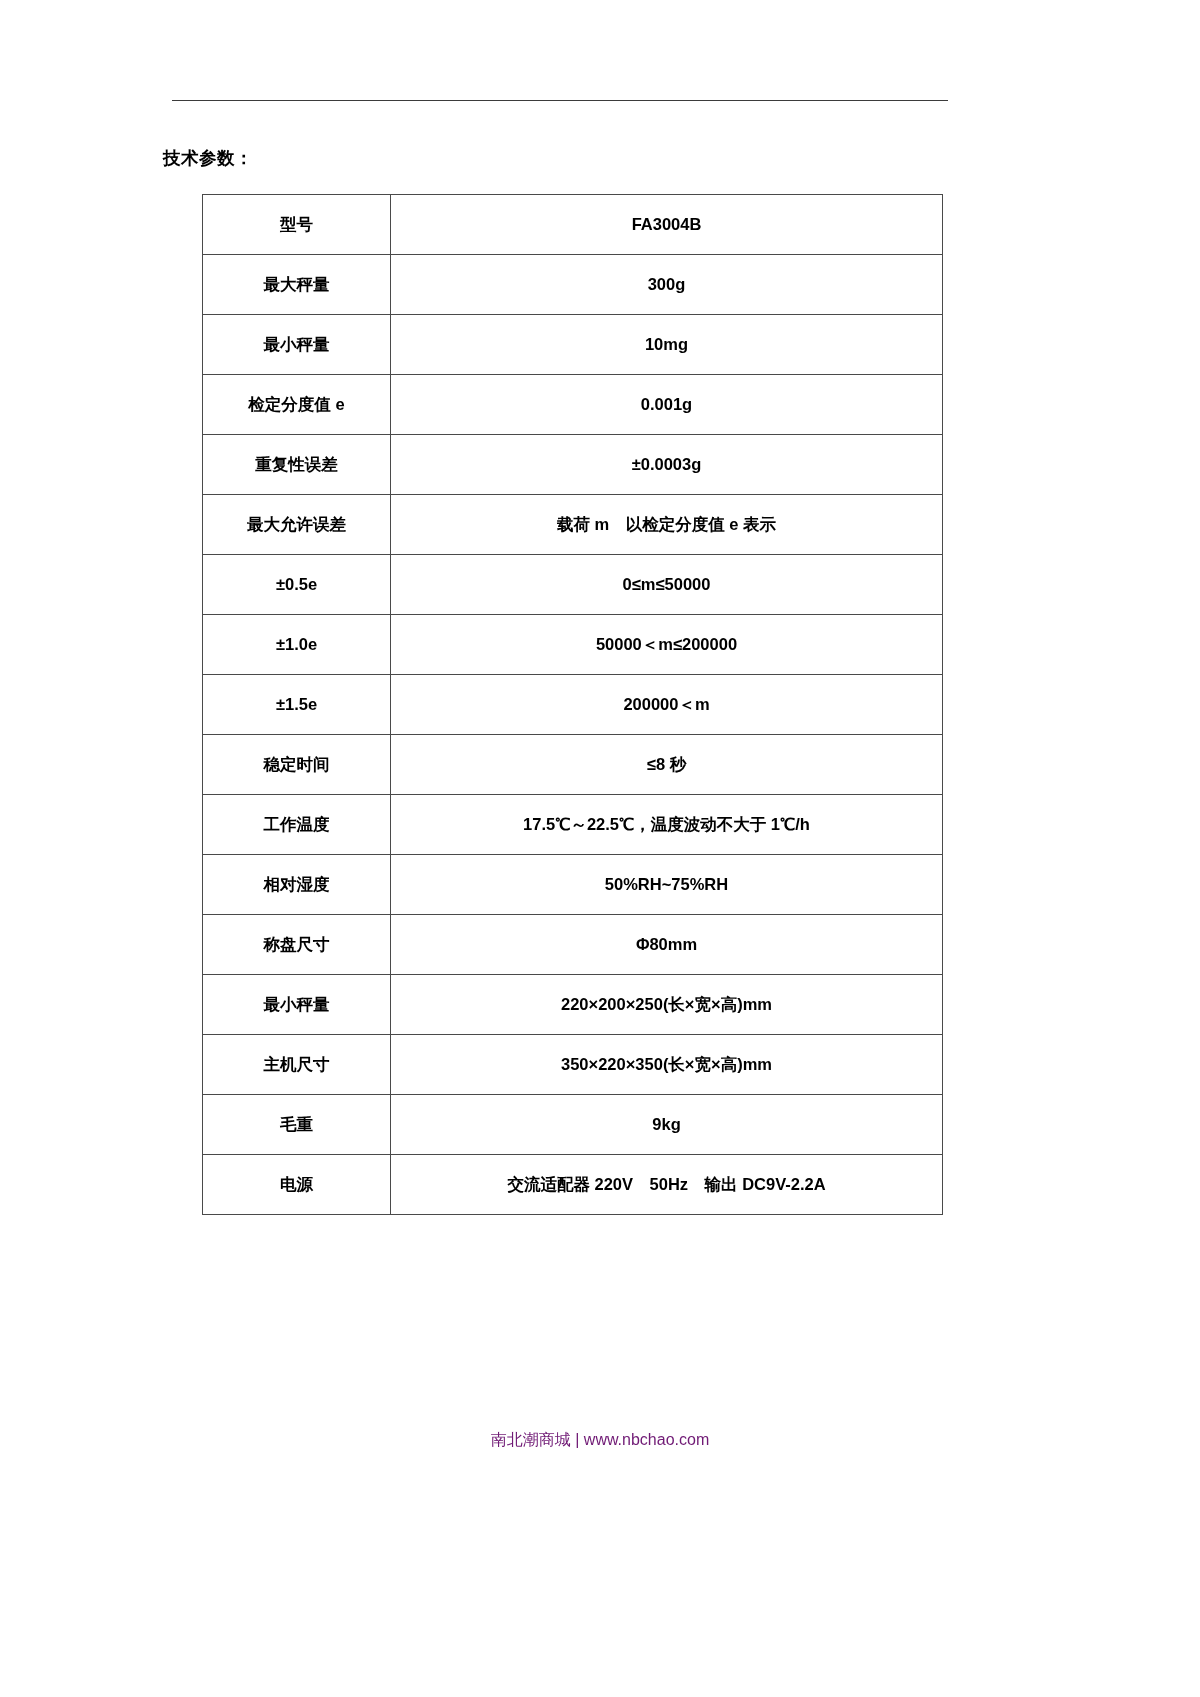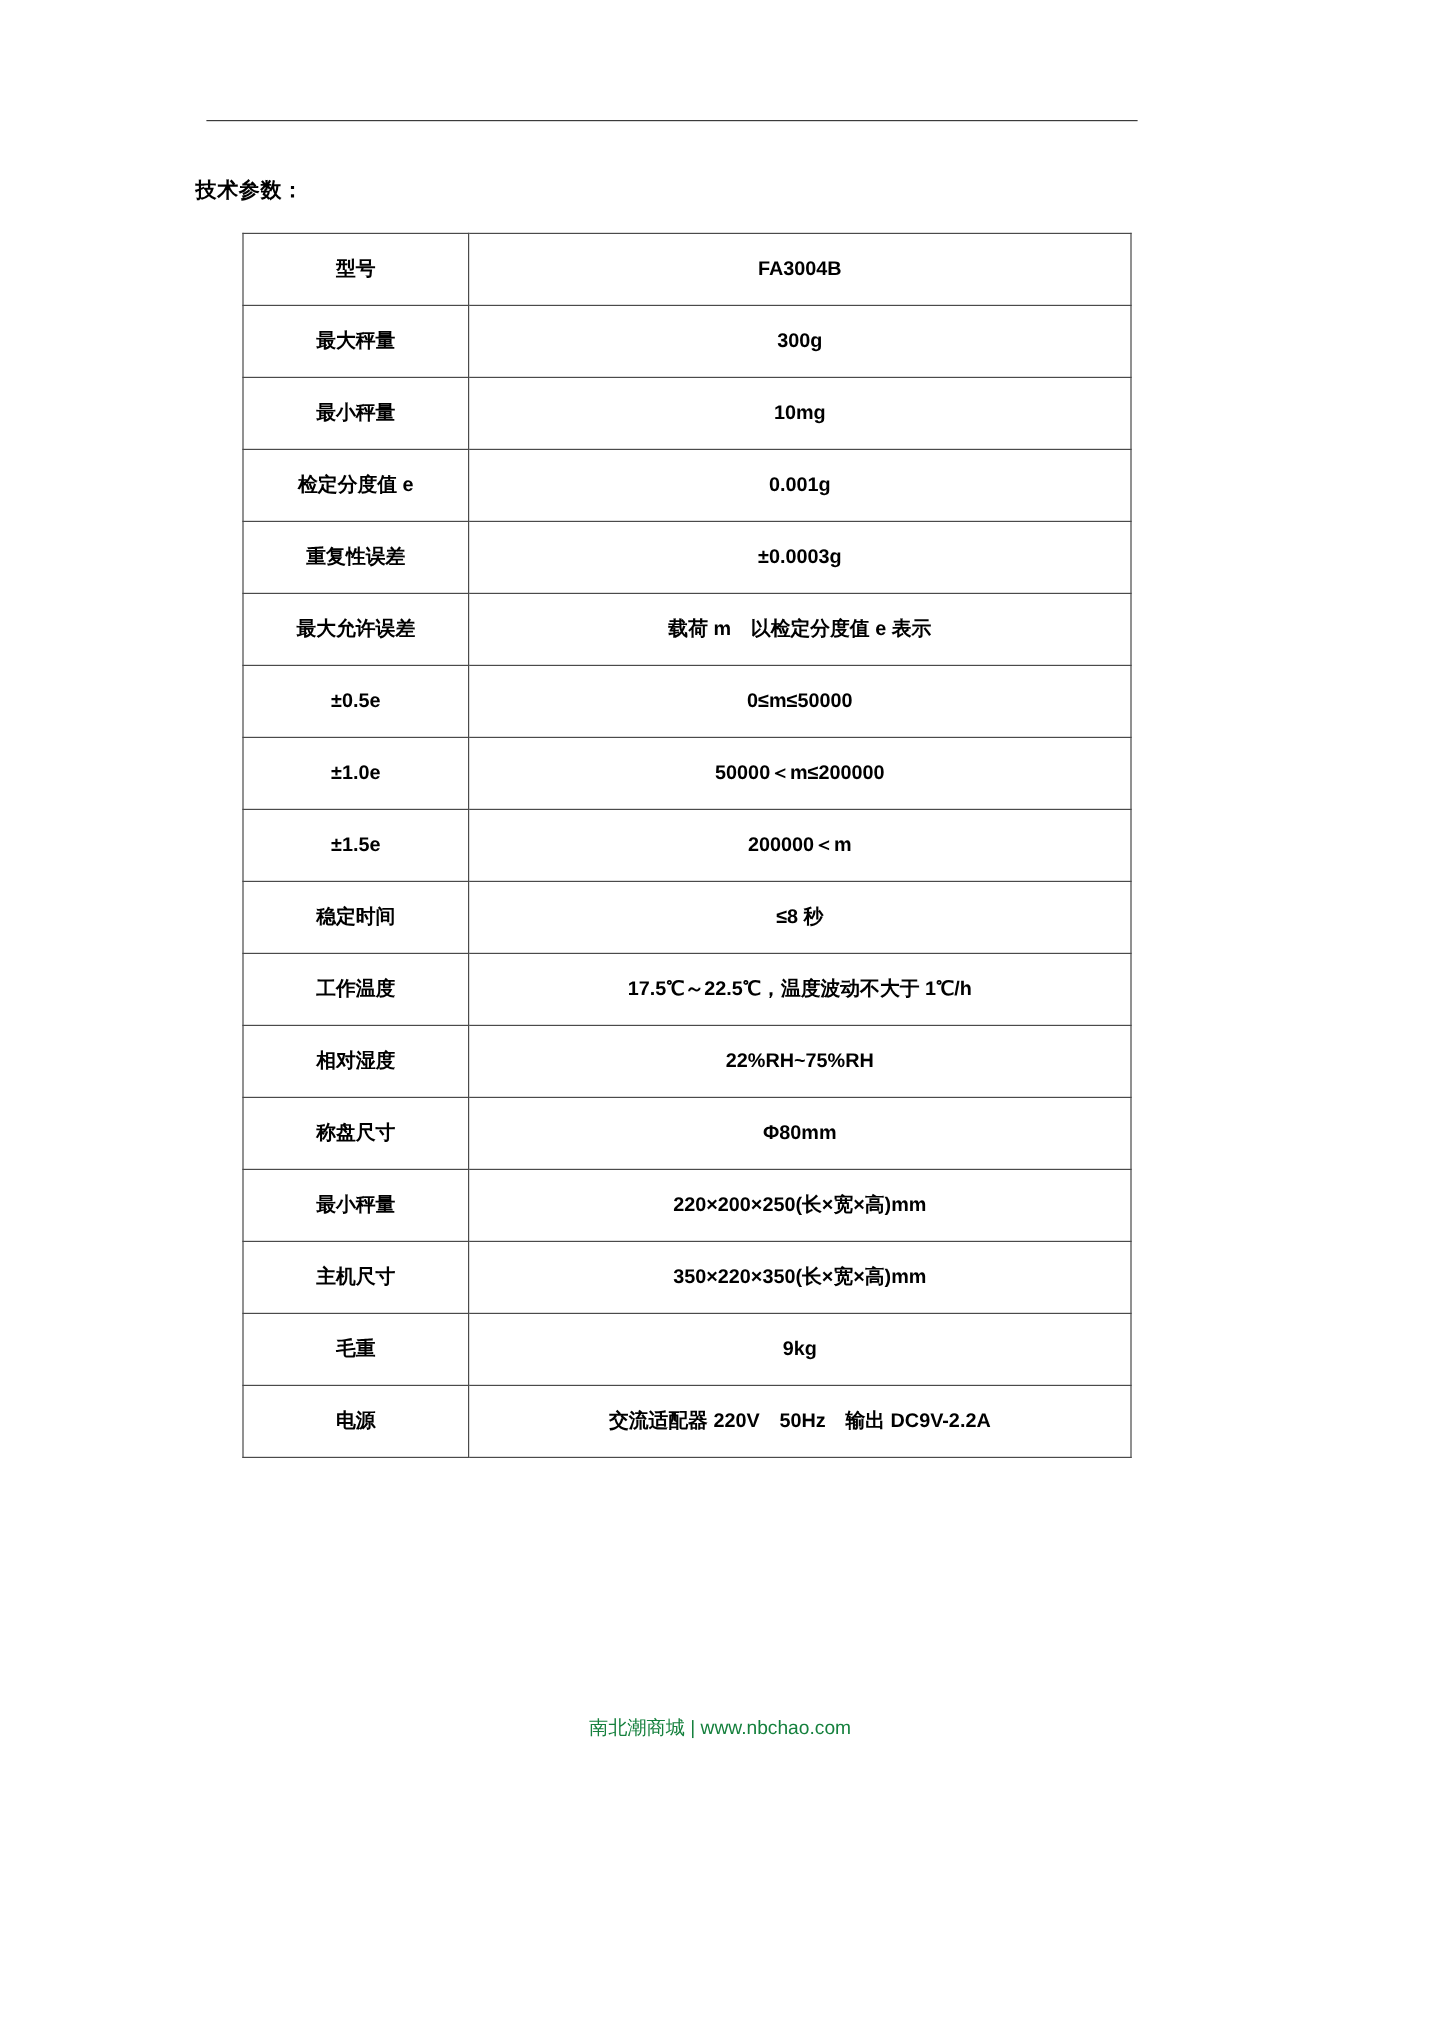--- a/index.html
+++ b/index.html
@@ -73,21 +73,21 @@
     text-align: center;
     box-sizing: border-box;
   }
   .footer {
     position: absolute;
     left: 0;
     top: 1430px;
     width: 1200px;
     text-align: center;
     font-size: 16px;
-    color: #15803d;
+    color: #701a75;
   }
 </style>
 </head>
 <body>
 
 <div class="page">
 
   <div class="top-rule"></div>
 
   <div class="section-title">技术参数：</div>
@@ -133,21 +133,21 @@
         <tr>
           <td class="label">稳定时间</td>
           <td class="value">≤8 秒</td>
         </tr>
         <tr>
           <td class="label">工作温度</td>
           <td class="value">17.5℃～22.5℃，温度波动不大于 1℃/h</td>
         </tr>
         <tr>
           <td class="label">相对湿度</td>
-          <td class="value">22%RH~75%RH</td>
+          <td class="value">50%RH~75%RH</td>
         </tr>
         <tr>
           <td class="label">称盘尺寸</td>
           <td class="value">Φ80mm</td>
         </tr>
         <tr>
           <td class="label">最小秤量</td>
           <td class="value">220×200×250(长×宽×高)mm</td>
         </tr>
         <tr>

